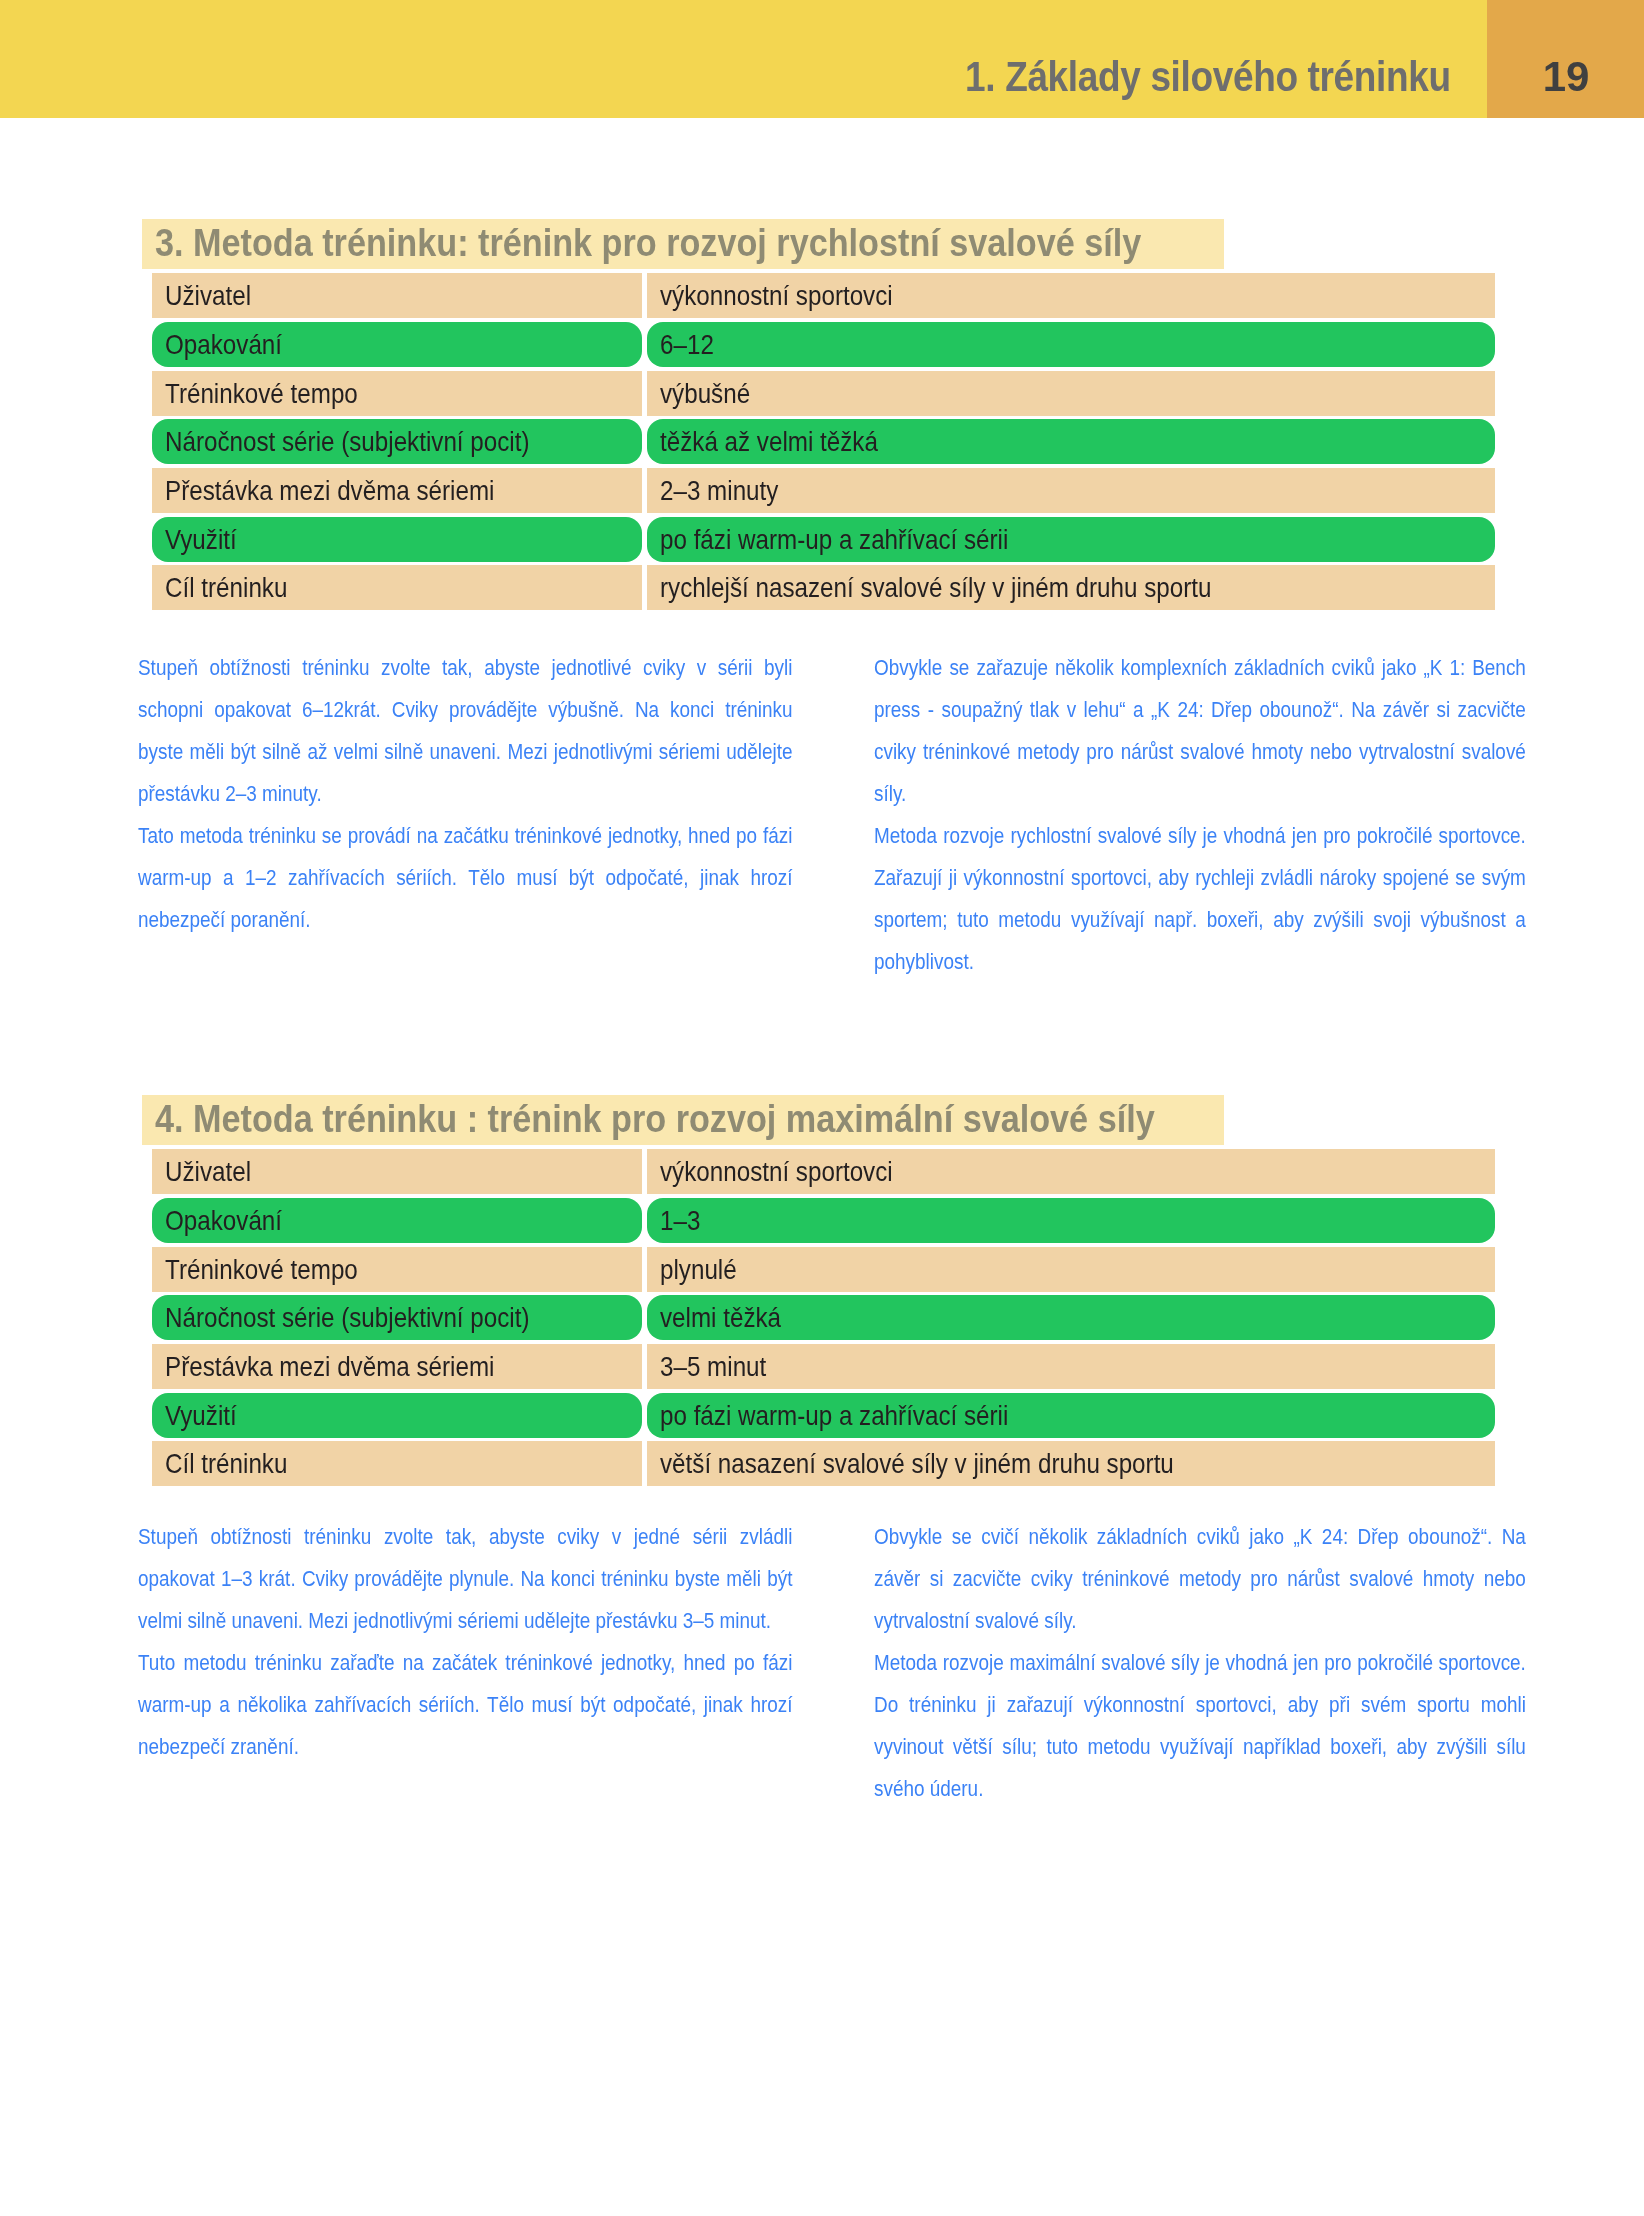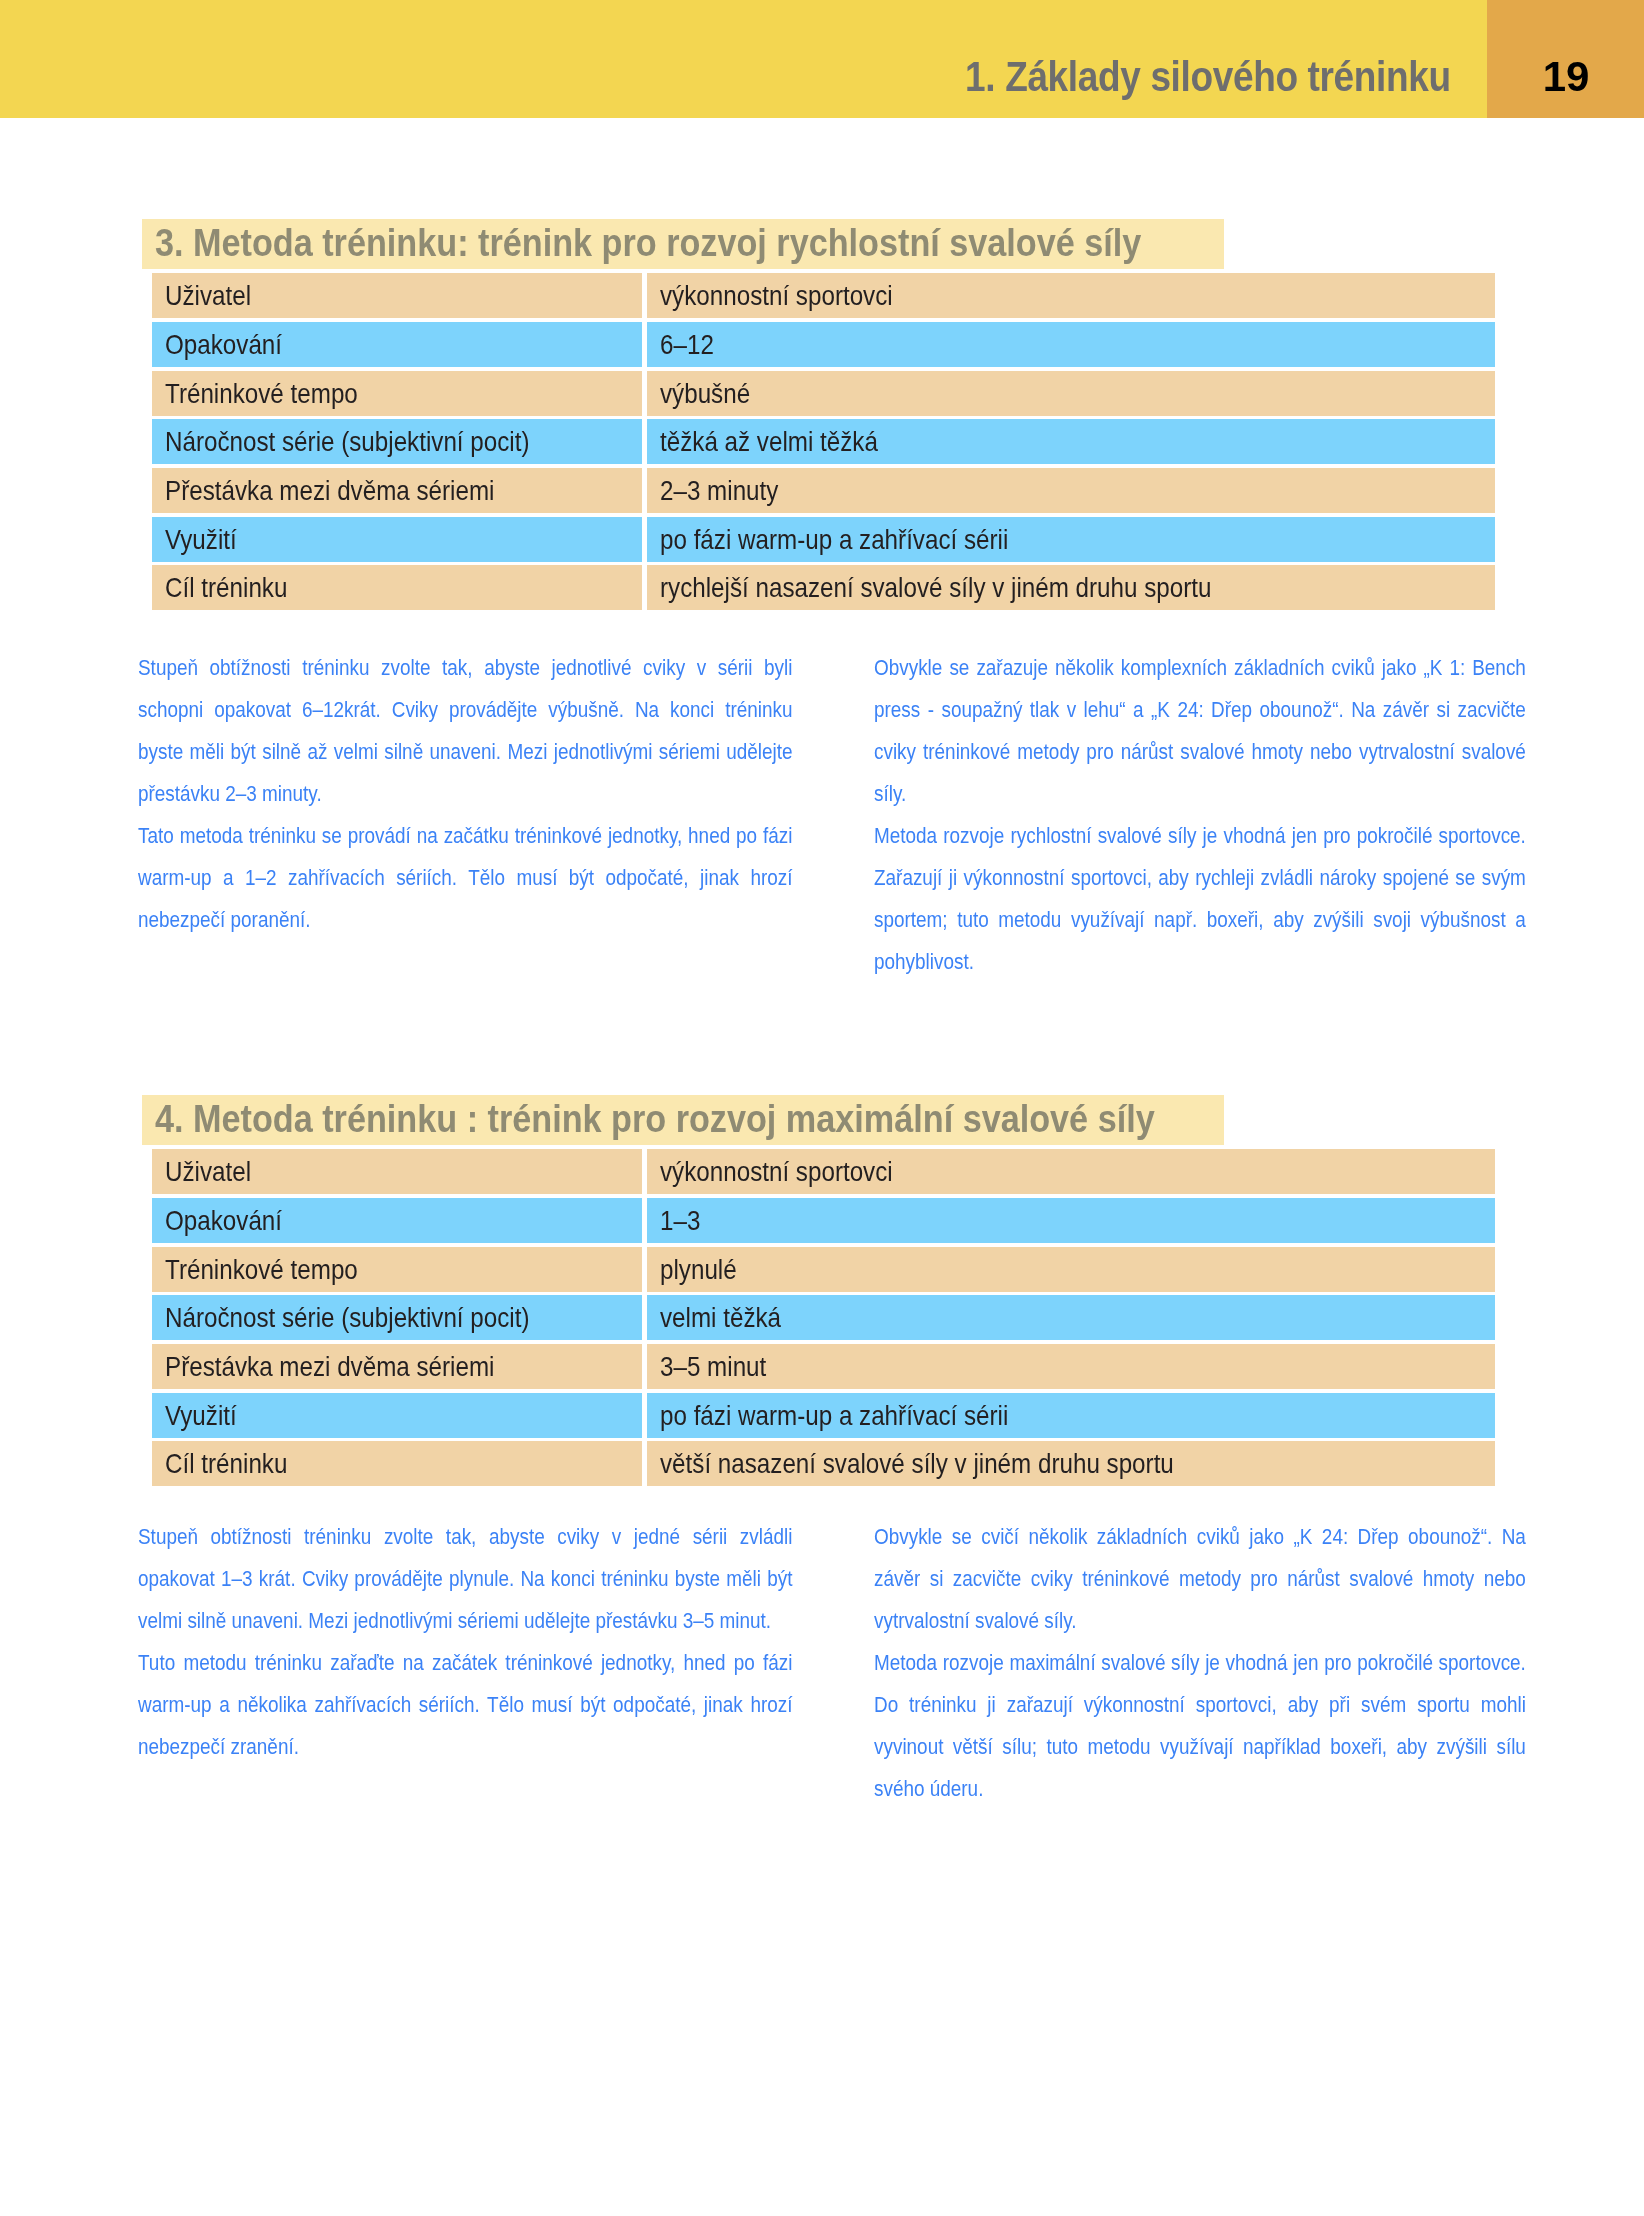--- a/index.html
+++ b/index.html
@@ -3,32 +3,32 @@
 <meta charset="utf-8">
 <style>
   html, body { margin:0; padding:0; background:#ffffff; }
   body { width:1645px; height:2216px; position:relative; overflow:hidden;
          font-family:"Liberation Sans", sans-serif; color:#231f20; }
   .header { position:absolute; left:0; top:0; width:1645px; height:118px; background:#F3D651; }
   .header-title { position:absolute; right:194px; top:52px; font-size:43px; font-weight:bold;
                   color:#6E6E6E; white-space:nowrap; transform:scaleX(0.86); transform-origin:right top; letter-spacing:-0.4px; }
   .page-box { position:absolute; left:1487px; top:0; width:158px; height:118px; background:#E3A84A; }
   .page-num { position:absolute; left:0; width:158px; top:53px; text-align:center; font-size:42px;
-              font-weight:bold; color:#000000; }
+              font-weight:bold; color:#404040; }
 
   .tbl { position:absolute; left:142px; width:1342px; }
   .tbl-title { position:absolute; left:0; top:0; width:1082px; height:50px; background:#FAE8B0; }
   .tbl-title span { position:absolute; left:13.3px; top:3.3px; font-size:38px; font-weight:bold; color:#8F8B73;
                     white-space:nowrap; transform:scaleX(0.9); transform-origin:left top; }
   .row { position:absolute; left:0; width:1342px; height:45px;margin-left:10px; }
   .cell { position:absolute; top:0; height:45px; }
   .cell-k { left:0; width:490px; }
   .cell-v { left:495px; width:848px; }
   .row.tan .cell { background:#F1D3A6; }
-  .row.light .cell { background:#7dd3fc; }
+  .row.light .cell { background:#22c55e;border-radius:16px; }
   .cell span { position:absolute; left:12.5px; top:6.7px; font-size:27.5px; color:#231f20; white-space:nowrap;
                transform:scaleX(0.88); transform-origin:left top; }
 
   .col { position:absolute; font-size:22px; line-height:42px; color:#3b82f6; }
   .col p { margin:0; text-align:justify; text-align-last:left; }
   .col .inner { transform:scaleX(0.86); transform-origin:left top; }
   .col-left { left:138px; width:654px; }
   .col-right { left:874px; width:652px; }
 </style>
 </head>

